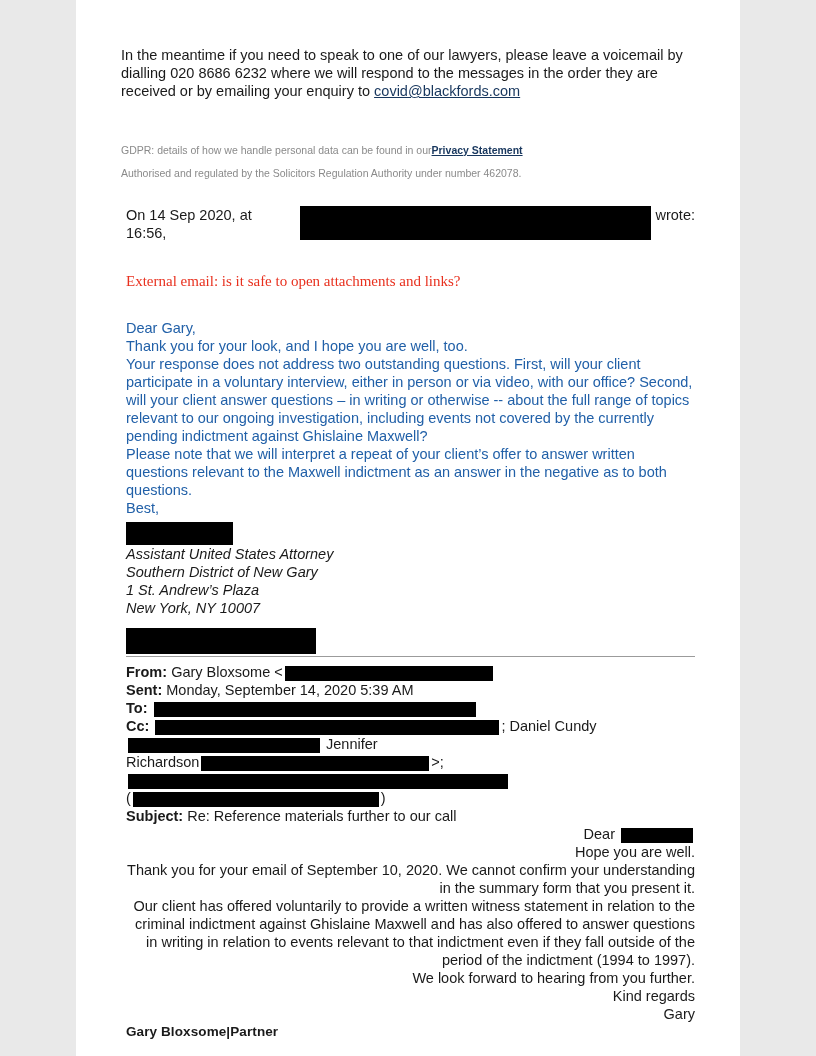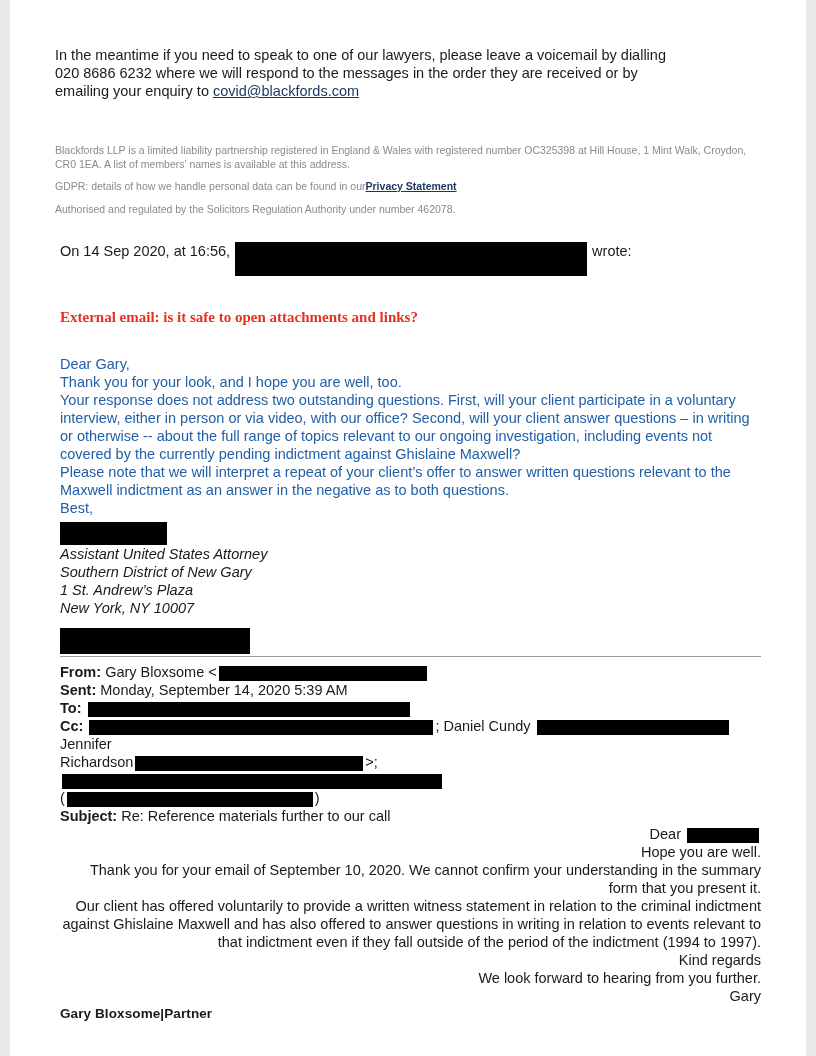--- a/index.html
+++ b/index.html
@@ -4,41 +4,40 @@
 <style>
   :root{
     --warning-red:#e8301e;
     --reply-blue:#2160a8;
     --link-blue:#17365d;
     --fineprint-gray:#8a8a8a;
   }
   *{box-sizing:border-box;}
   html,body{margin:0;padding:0;background:#e9e9e9;}
   .page{
-    width:796px;height:1056px;margin:0 auto;background:#ffffff;
+    width:664px;height:1056px;margin:0 auto;background:#ffffff;
     padding:46px 45px 0 45px;
     font-family:"Liberation Sans","DejaVu Sans",sans-serif;
     color:#1a1a1a;font-size:14.5px;line-height:18px;
     overflow:hidden;position:relative;
   }
   p{margin:0;}
   a{color:var(--link-blue);text-decoration:underline;cursor:pointer;}
   .intro{max-width:618px;}
   .fineprint{margin-top:44px;color:var(--fineprint-gray);font-size:10.5px;line-height:13.5px;}
   .fineprint p{margin:0 0 9px 0;max-width:726px;}
   .fineprint a{font-weight:bold;font-size:10.5px;text-align:center;}
   .quoted{margin-top:26px;padding-left:5px;}
   .quote-header{display:flex;align-items:flex-start;gap:5px;height:36px;}
   .redact{display:inline-block;background:#000;vertical-align:middle;}
   .redact.block{display:block;}
   .warning{
     margin-top:30px;color:var(--warning-red);
     font-family:"Liberation Serif","DejaVu Serif",serif;
     font-size:15px;
-    font-weight:bold;
   }
   .reply{margin-top:29px;color:var(--reply-blue);}
   .reply p{max-width:722px;}
   .sig-name-bar{margin-top:5px;}
   .sig{margin-top:0;font-style:italic;}
   .contact-bar{margin-top:11px;}
   .divider{border:none;border-top:1px solid #9b9b9b;margin:2px 0 6px 0;}
   .headers b{font-weight:bold;}
   .headers .hline{max-width:726px;}
   .inline-bar{height:15px;margin:0 2px;}
@@ -46,21 +45,20 @@
   .partner-sig{font-weight:bold;font-size:13.5px;letter-spacing:.1px;}
 </style>
 </head>
 <body>
 
 <div class="page">
 
   <p class="intro"><span>In the meantime if you need to speak to one of our lawyers, please leave a voicemail by dialling 020 8686 6232 where we will respond to the messages in the order they are received or by emailing your enquiry to </span><a href="#">covid@blackfords.com</a></p>
 
   <div class="fineprint">
-    <p>Blackfords LLP is a limited liability partnership registered in England &amp; Wales with registered number OC325398 at Hill House, 1 Mint Walk, Croydon, CR0 1EA. A list of members’ names is available at this address.</p>
     <p><span>GDPR: details of how we handle personal data can be found in our</span><a href="#">Privacy Statement</a></p>
     <p>Authorised and regulated by the Solicitors Regulation Authority under number 462078.</p>
   </div>
 
   <div class="quoted">
 
     <p class="quote-header">
       <span>On 14 Sep 2020, at 16:56,</span>
       <span class="redact" style="width:352px;height:34px;"></span>
       <span>wrote:</span>
@@ -95,21 +93,21 @@
       <p class="hline"><b>To:</b> <span class="redact inline-bar" style="width:322px;"></span></p>
       <p class="hline"><b>Cc:</b> <span class="redact inline-bar" style="width:344px;"></span><span>; Daniel Cundy</span> <span class="redact inline-bar" style="width:192px;"></span> <span>Jennifer</span><br><span>Richardson</span><span class="redact inline-bar" style="width:228px;"></span><span>&gt;;</span> <span class="redact inline-bar" style="width:380px;"></span><br><span>(</span><span class="redact inline-bar" style="width:246px;"></span><span>)</span></p>
       <p class="hline"><b>Subject:</b> <span>Re: Reference materials further to our call</span></p>
     </div>
 
     <div class="fbody">
       <p><span>Dear</span> <span class="redact inline-bar" style="width:72px;"></span></p>
       <p>Hope you are well.</p>
       <p>Thank you for your email of September 10, 2020. We cannot confirm your understanding in the summary form that you present it.</p>
       <p>Our client has offered voluntarily to provide a written witness statement in relation to the criminal indictment against Ghislaine Maxwell and has also offered to answer questions in writing in relation to events relevant to that indictment even if they fall outside of the period of the indictment (1994 to 1997).</p>
+      <p>We look forward to hearing from you further.</p>
       <p>Kind regards</p>
-      <p>We look forward to hearing from you further.</p>
       <p>Gary</p>
     </div>
 
     <p class="partner-sig">Gary Bloxsome|Partner</p>
 
   </div>
 </div>
 
 </body></html>

